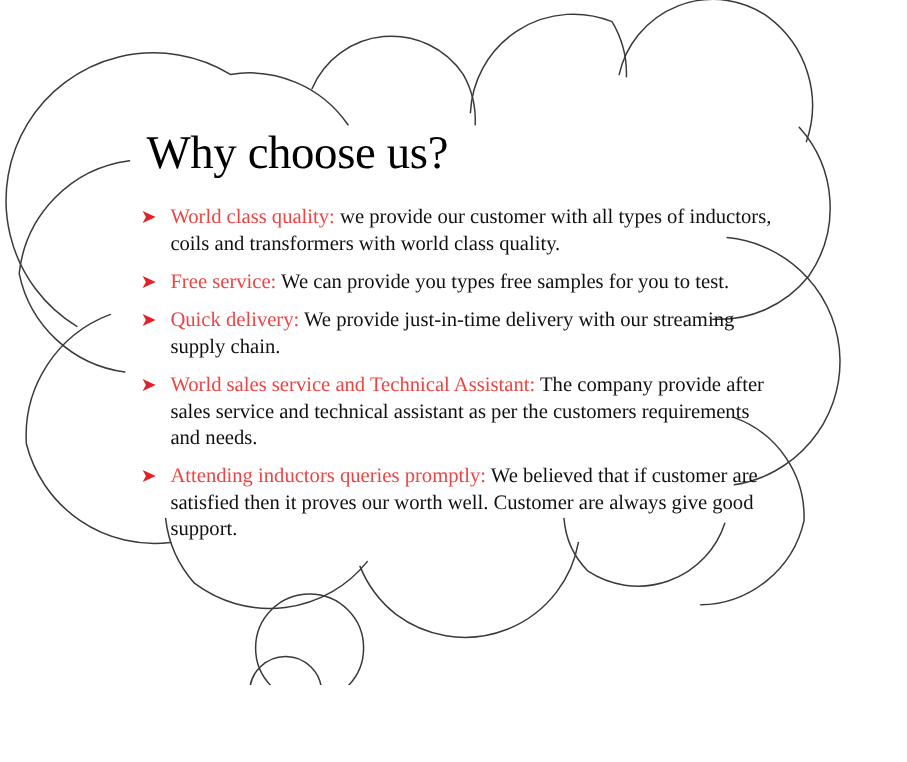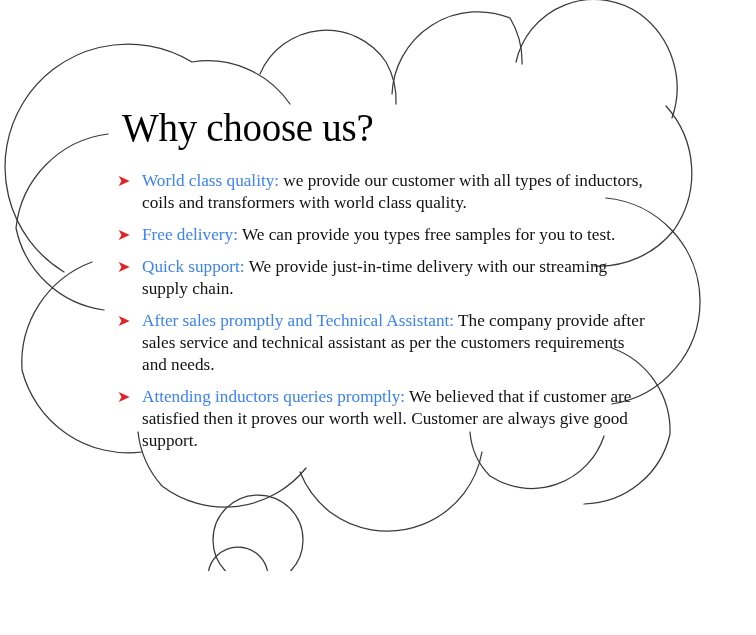--- a/index.html
+++ b/index.html
@@ -59,21 +59,21 @@
   .arrow {
     position: absolute;
     left: 1px;
     top: 0px;
     color: #E22226;
     font-size: 16px;
     line-height: 22px;
     font-family: "DejaVu Sans", sans-serif;
   }
   .lead {
-    color: #3b82f6;
+    color: #ef4444;
   }
   .rest {
     color: #111111;
   }
 </style>
 </head>
 <body>
 
 <div id="stage">
 
@@ -108,31 +108,31 @@
 
     <div class="bullets">
 
       <div class="bullet">
         <span class="arrow">➤</span>
         <span class="lead">World class quality:</span><span class="rest"> we provide our customer with all types of inductors, coils and transformers with world class quality.</span>
       </div>
 
       <div class="bullet">
         <span class="arrow">➤</span>
-        <span class="lead">Free delivery:</span><span class="rest"> We can provide you types free samples for you to test.</span>
+        <span class="lead">Free service:</span><span class="rest"> We can provide you types free samples for you to test.</span>
       </div>
 
       <div class="bullet">
         <span class="arrow">➤</span>
-        <span class="lead">Quick support:</span><span class="rest"> We provide just-in-time delivery with our streaming supply chain.</span>
+        <span class="lead">Quick delivery:</span><span class="rest"> We provide just-in-time delivery with our streaming supply chain.</span>
       </div>
 
       <div class="bullet">
         <span class="arrow">➤</span>
-        <span class="lead"> After sales promptly and Technical Assistant:</span><span class="rest"> The company provide after sales service and technical assistant as per the customers requirements and needs.</span>
+        <span class="lead"> World sales service and Technical Assistant:</span><span class="rest"> The company provide after sales service and technical assistant as per the customers requirements and needs.</span>
       </div>
 
       <div class="bullet">
         <span class="arrow">➤</span>
         <span class="lead">Attending inductors queries promptly:</span><span class="rest"> We believed that if customer are satisfied then it proves our worth well. Customer are always give good support.</span>
       </div>
 
     </div>
   </div>
 </div>

